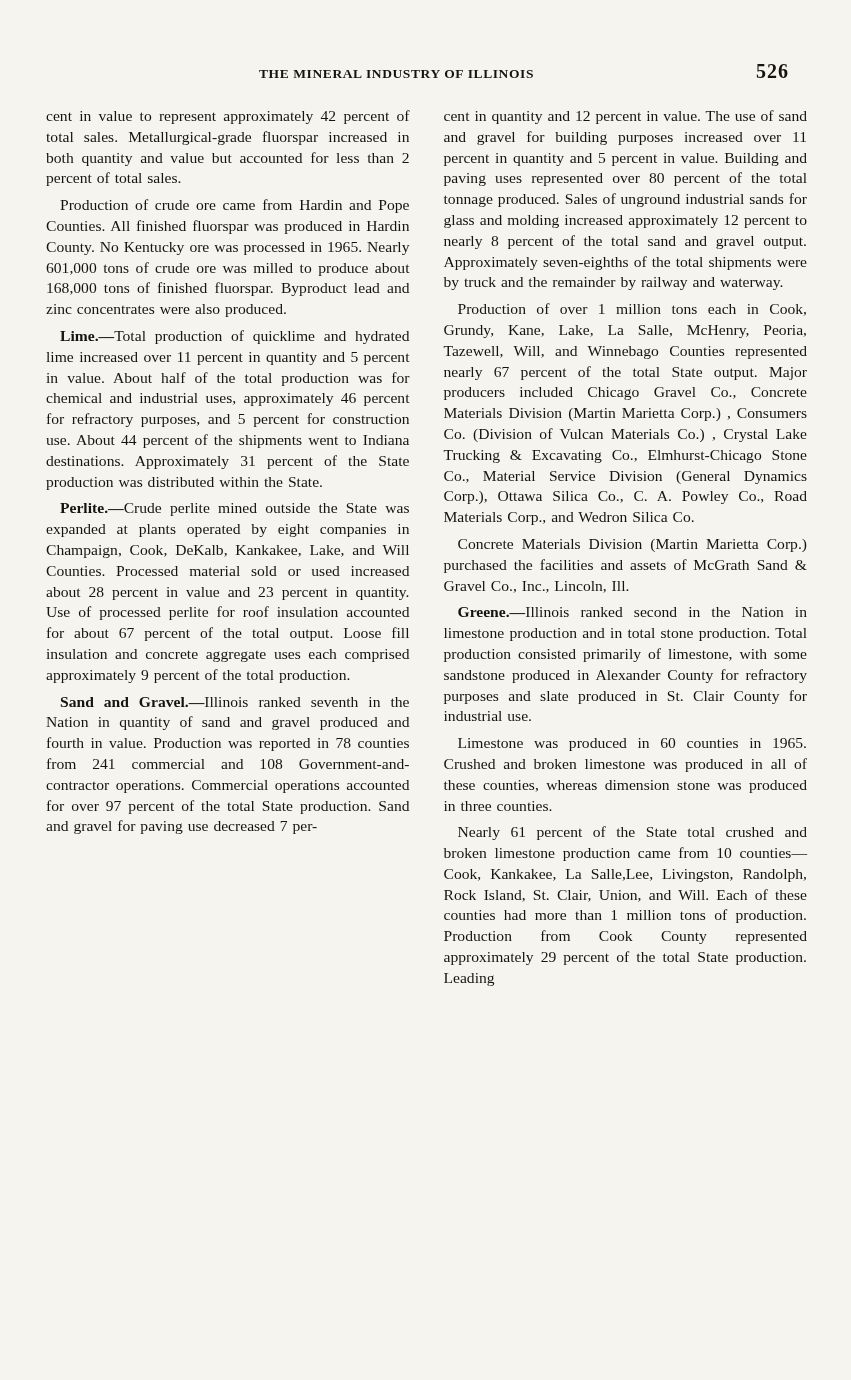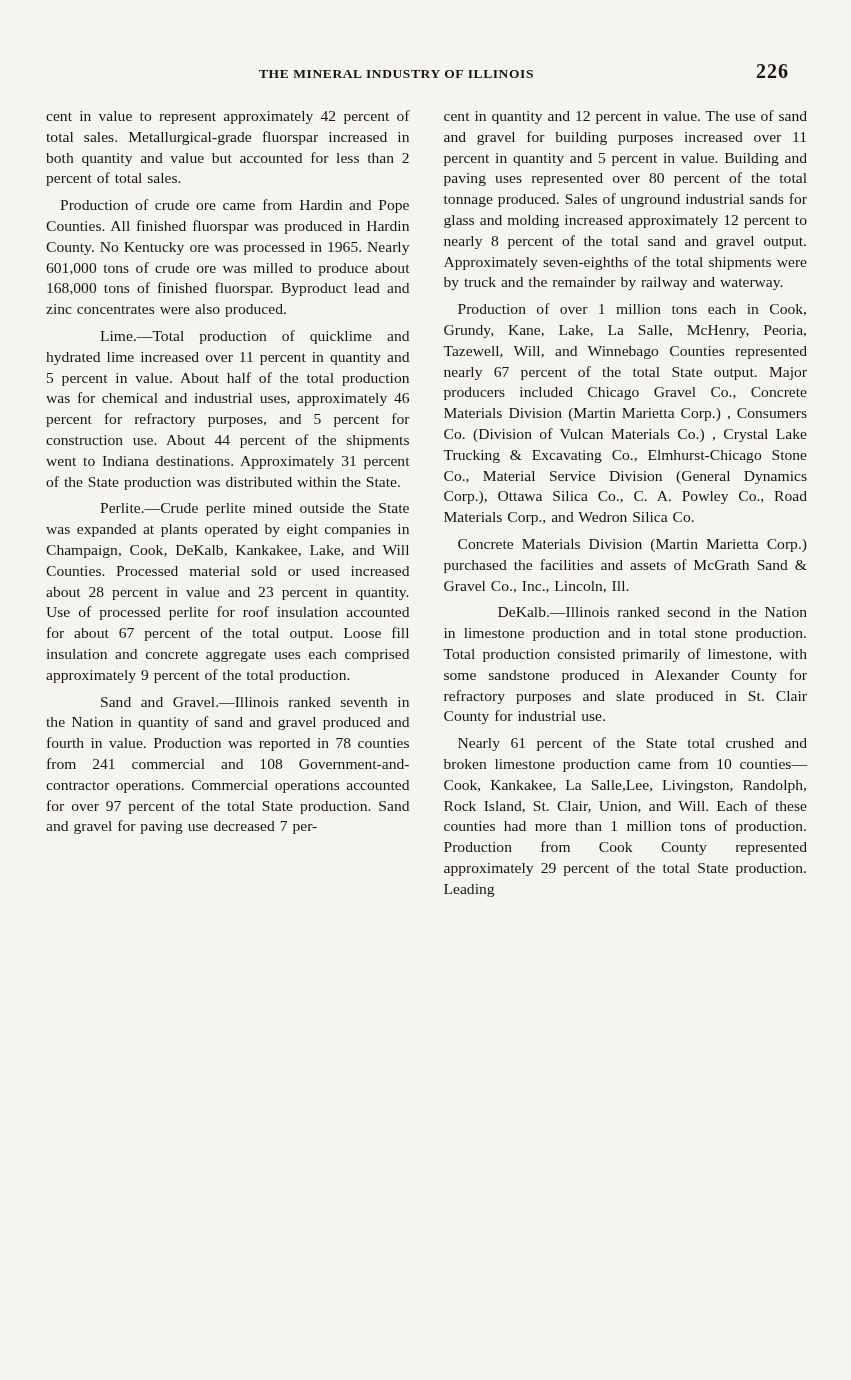--- a/index.html
+++ b/index.html
@@ -53,46 +53,46 @@
     line-height: 20.8px;
     word-spacing: 1px;
   }
   .para {
     margin: 0 0 6px 0;
   }
   .para.indent {
     text-indent: 14px;
   }
   .lead {
-    font-weight: normal;
-    margin-left: 40px;
+    font-weight: bold;
   }
 </style>
 </head>
 <body>
 
 <div class="page">
 
   <div class="header">
     <div class="running-title">THE MINERAL INDUSTRY OF ILLINOIS</div>
-    <div class="page-number">226</div>
+    <div class="page-number">526</div>
   </div>
 
   <div class="columns">
 
     <div class="column">
       <p class="para"><span class="body">cent in value to represent approximately 42 percent of total sales. Metallurgical-grade fluorspar increased in both quantity and value but accounted for less than 2 percent of total sales.</span></p>
       <p class="para indent"><span class="body">Production of crude ore came from Hardin and Pope Counties. All finished fluorspar was produced in Hardin County. No Kentucky ore was processed in 1965. Nearly 601,000 tons of crude ore was milled to produce about 168,000 tons of finished fluorspar. Byproduct lead and zinc concentrates were also produced.</span></p>
       <p class="para indent"><b class="lead">Lime.—</b><span class="body">Total production of quicklime and hydrated lime increased over 11 percent in quantity and 5 percent in value. About half of the total production was for chemical and industrial uses, approximately 46 percent for refractory purposes, and 5 percent for construction use. About 44 percent of the shipments went to Indiana destinations. Approximately 31 percent of the State production was distributed within the State.</span></p>
       <p class="para indent"><b class="lead">Perlite.—</b><span class="body">Crude perlite mined outside the State was expanded at plants operated by eight companies in Champaign, Cook, DeKalb, Kankakee, Lake, and Will Counties. Processed material sold or used increased about 28 percent in value and 23 percent in quantity. Use of processed perlite for roof insulation accounted for about 67 percent of the total output. Loose fill insulation and concrete aggregate uses each comprised approximately 9 percent of the total production.</span></p>
       <p class="para indent"><b class="lead">Sand and Gravel.—</b><span class="body">Illinois ranked seventh in the Nation in quantity of sand and gravel produced and fourth in value. Production was reported in 78 counties from 241 commercial and 108 Government-and-contractor operations. Commercial operations accounted for over 97 percent of the total State production. Sand and gravel for paving use decreased 7 per-</span></p>
     </div>
 
     <div class="column">
       <p class="para"><span class="body">cent in quantity and 12 percent in value. The use of sand and gravel for building purposes increased over 11 percent in quantity and 5 percent in value. Building and paving uses represented over 80 percent of the total tonnage produced. Sales of unground industrial sands for glass and molding increased approximately 12 percent to nearly 8 percent of the total sand and gravel output. Approximately seven-eighths of the total shipments were by truck and the remainder by railway and waterway.</span></p>
       <p class="para indent"><span class="body">Production of over 1 million tons each in Cook, Grundy, Kane, Lake, La Salle, McHenry, Peoria, Tazewell, Will, and Winnebago Counties represented nearly 67 percent of the total State output. Major producers included Chicago Gravel Co., Concrete Materials Division (Martin Marietta Corp.) , Consumers Co. (Division of Vulcan Materials Co.) , Crystal Lake Trucking &amp; Excavating Co., Elmhurst-Chicago Stone Co., Material Service Division (General Dynamics Corp.), Ottawa Silica Co., C. A. Powley Co., Road Materials Corp., and Wedron Silica Co.</span></p>
       <p class="para indent"><span class="body">Concrete Materials Division (Martin Marietta Corp.) purchased the facilities and assets of McGrath Sand &amp; Gravel Co., Inc., Lincoln, Ill.</span></p>
-      <p class="para indent"><b class="lead">DeKalb.—</b><span class="body">Illinois ranked second in the Nation in limestone production and in total stone production. Total production consisted primarily of limestone, with some sandstone produced in Alexander County for refractory purposes and slate produced in St. Clair County for industrial use.</span></p>
+      <p class="para indent"><b class="lead">Greene.—</b><span class="body">Illinois ranked second in the Nation in limestone production and in total stone production. Total production consisted primarily of limestone, with some sandstone produced in Alexander County for refractory purposes and slate produced in St. Clair County for industrial use.</span></p>
+      <p class="para indent"><span class="body">Limestone was produced in 60 counties in 1965. Crushed and broken limestone was produced in all of these counties, whereas dimension stone was produced in three counties.</span></p>
       <p class="para indent"><span class="body">Nearly 61 percent of the State total crushed and broken limestone production came from 10 counties—Cook, Kankakee, La Salle,Lee, Livingston, Randolph, Rock Island, St. Clair, Union, and Will. Each of these counties had more than 1 million tons of production. Production from Cook County represented approximately 29 percent of the total State production. Leading</span></p>
     </div>
 
   </div>
 </div>
 
 </body></html>

